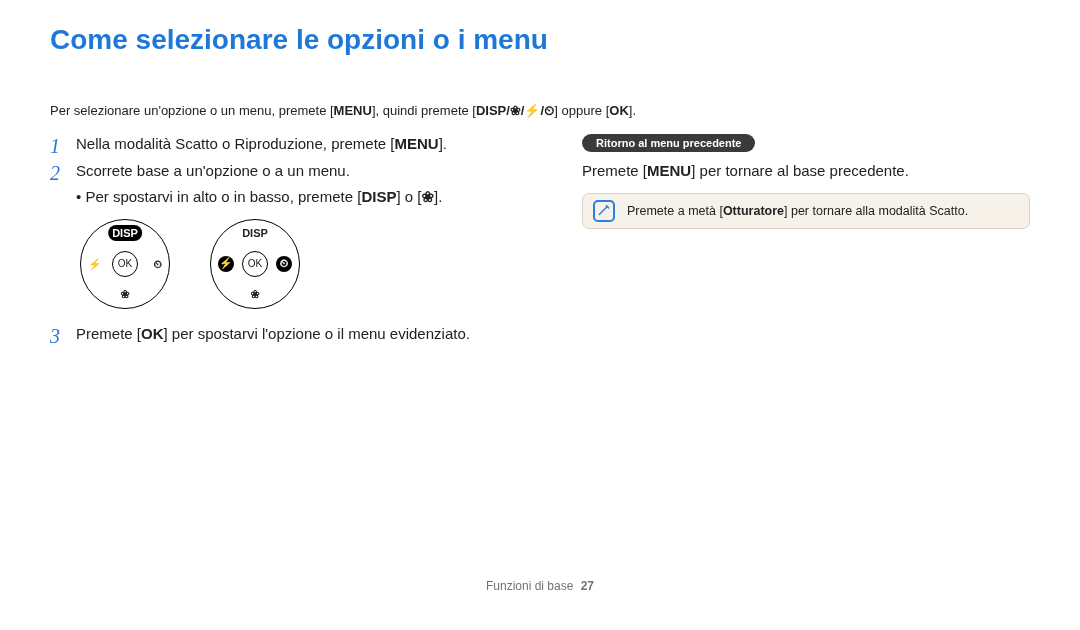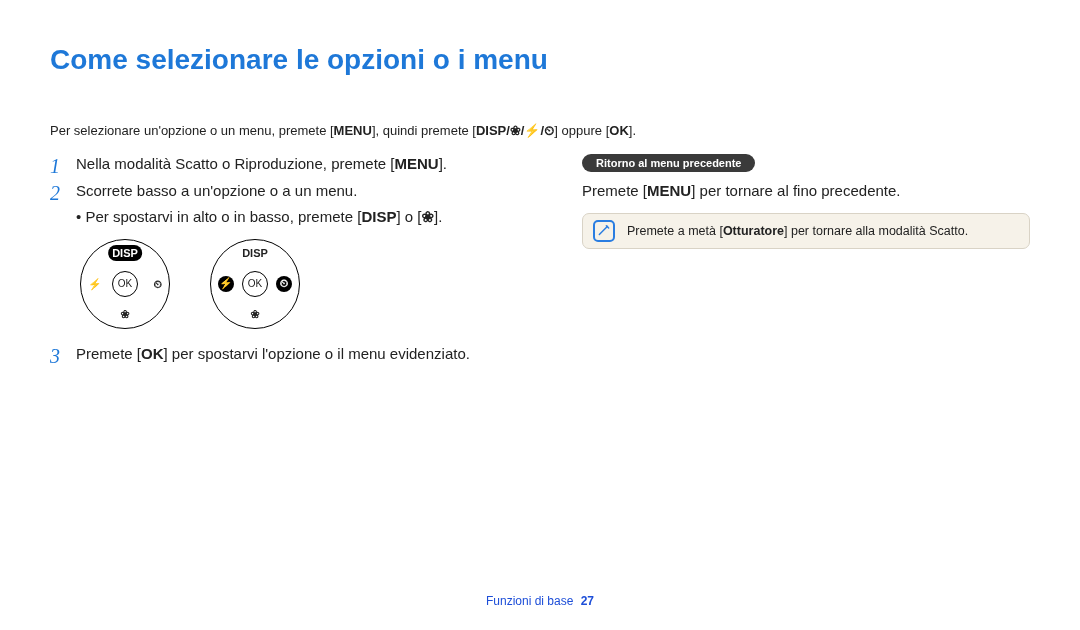--- a/index.html
+++ b/index.html
@@ -7,21 +7,21 @@
     margin: 0;
     padding: 0;
     width: 1080px;
     height: 630px;
     font-family: "Segoe UI", Arial, sans-serif;
     color: #222;
     position: relative;
     background: #fff;
   }
   .page {
-    padding: 44px 50px 0 50px;
+    padding: 24px 50px 0 50px;
   }
   h1 {
     color: #1e78d8;
     font-size: 28px;
     font-weight: 700;
     margin: 0 0 6px 0;
   }
   .intro {
     font-size: 13px;
     margin-bottom: 14px;
@@ -134,46 +134,46 @@
     left: 10px; top: 50%;
     transform: translateY(-50%);
     width: 22px; height: 22px;
     border: 2px solid #2a7de1;
     border-radius: 5px;
     display: flex; align-items: center; justify-content: center;
   }
   .tip .ticon svg { width: 14px; height: 14px; }
   .footer {
     position: absolute;
-    bottom: 22px;
+    bottom: 37px;
     left: 0; right: 0;
     text-align: center;
     font-size: 12px;
-    color: #1d4ed8;
+    color: #737373;
   }
   .footer .pg { font-weight: 700; margin-left: 4px; }
 </style>
 </head>
 <body>
 
 <div class="page">
   <h1>Come selezionare le opzioni o i menu</h1>
 
   <div class="intro">
     <span>Per selezionare un'opzione o un menu, premete [</span><span class="glabel">MENU</span><span>], quindi premete [</span><span class="glabel">DISP/❀/⚡/⏲</span><span>] oppure [</span><span class="glabel">OK</span><span>].</span>
   </div>
 
   <div class="columns">
     <div class="lcol">
       <ol class="steps">
         <li class="step">
           <span>Nella modalità Scatto o Riproduzione, premete [</span><span class="glabel">MENU</span><span>].</span>
         </li>
         <li class="step">
-          <span>Scorrete basso a un'opzione o a un menu.</span>
+          <span>Scorrete base a un'opzione o a un menu.</span>
           <div class="bullets">
             <div>
               <span>Per spostarvi in alto o in basso, premete [</span><span class="glabel">DISP</span><span>] o [</span><span class="glabel">❀</span><span>].</span>
             </div>
           </div>
 
           <div class="dials">
             <div class="dial">
               <span class="pos top pill">DISP</span>
               <span class="pos left">⚡</span>
@@ -192,21 +192,21 @@
         </li>
         <li class="step">
           <span>Premete [</span><span class="glabel">OK</span><span>] per spostarvi l'opzione o il menu evidenziato.</span>
         </li>
       </ol>
     </div>
 
     <div class="rcol">
       <span class="badge">Ritorno al menu precedente</span>
       <div class="rtext">
-        <span>Premete [</span><span class="glabel">MENU</span><span>] per tornare al fino precedente.</span>
+        <span>Premete [</span><span class="glabel">MENU</span><span>] per tornare al base precedente.</span>
       </div>
       <div class="tip">
         <span class="ticon">
           <svg viewBox="0 0 24 24">
               <path fill="none" stroke="#2a7de1" stroke-width="2.5" stroke-linecap="round" d="M4 18 L18 4 M16 3 L20 7"></path>
             </svg>
         </span>
         <span>Premete a metà [</span><span class="glabel">Otturatore</span><span>] per tornare alla modalità Scatto.</span>
       </div>
     </div>

